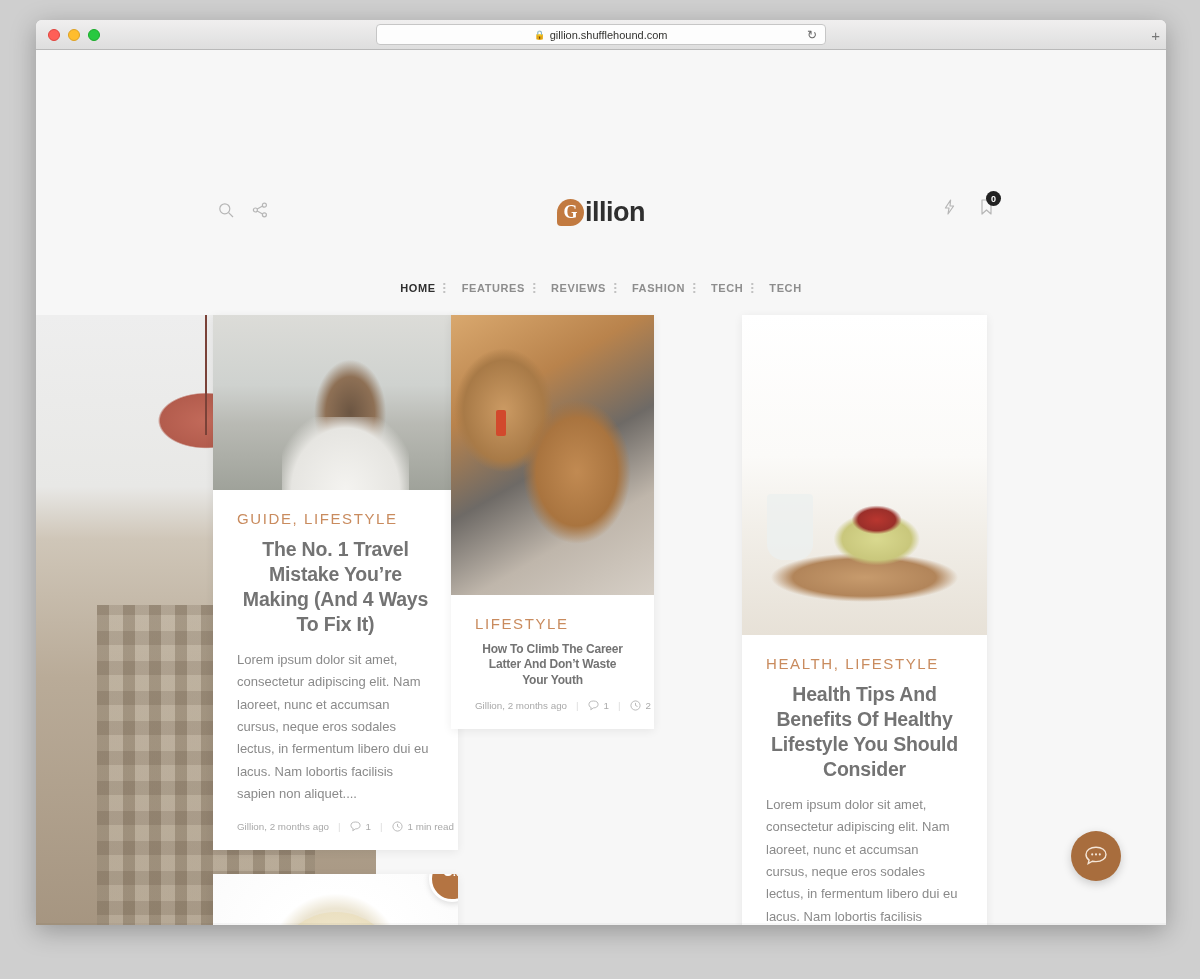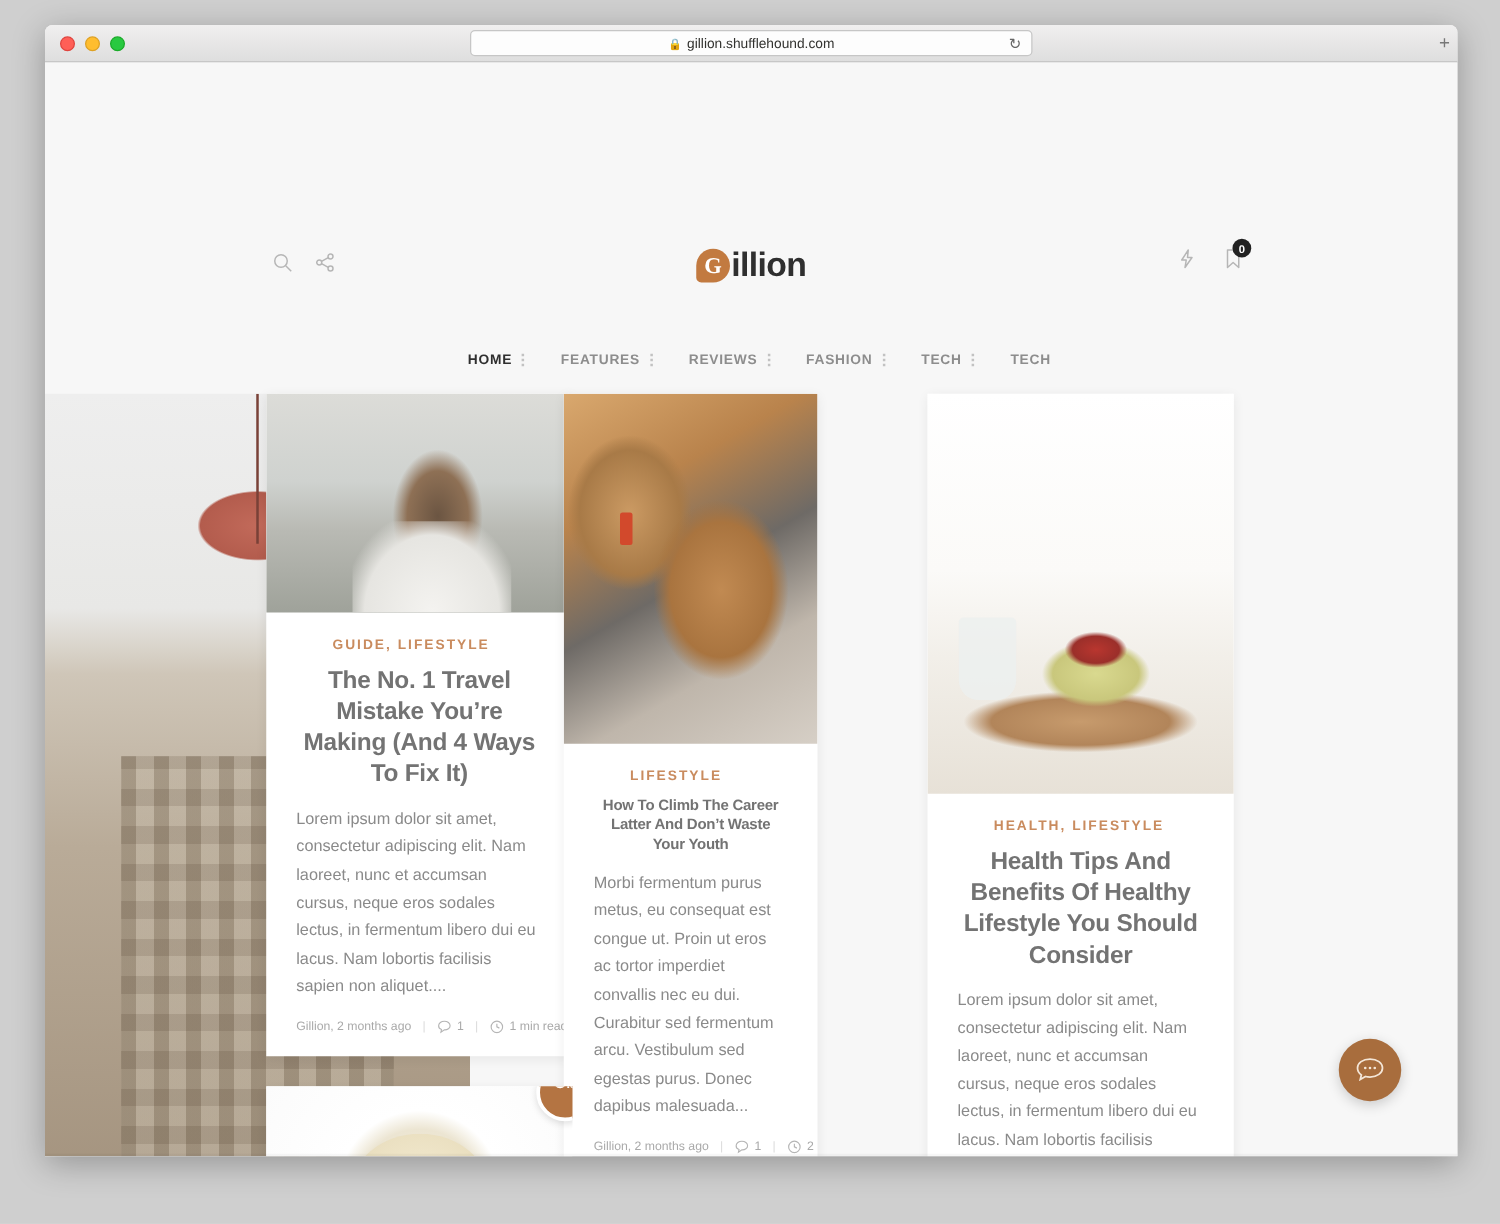--- a/index.html
+++ b/index.html
@@ -110,21 +110,20 @@
     position: absolute; left: 50%; top: 232px;
     transform: translateX(-50%);
     display: flex; align-items: center;
   }
   .nav-item {
     display: flex; align-items: center;
     font-size: 11px; font-weight: 700;
     letter-spacing: 0.6px;
     color: #8d8d8d;
     padding: 0 8px;
-    margin-left: 13px;
   }
   .nav-item.active { color: #2f2f2f; }
   .nav-dots {
     display: inline-flex; flex-direction: column;
     gap: 2px; margin-left: 8px;
   }
   .nav-dots i { width: 2px; height: 2px; background: #c2c2c2; display: block; }
 
   
   .grid {
@@ -239,26 +238,25 @@
     box-shadow: 0 2px 6px rgba(0,0,0,.13);
     color: #fff;
     display: flex; align-items: baseline; justify-content: center;
     z-index: 5;
   }
   .score-badge .whole { font-size: 19px; font-weight: 700; }
   .score-badge .dec { font-size: 10px; font-weight: 700; }
 
   .card-body { padding: 20px 24px 18px 24px; }
   .cat {
-    font-size: 11px; font-weight: 700;
+    font-size: 15px; font-weight: 400;
     letter-spacing: 1.6px;
     color: #c98b5e;
     text-transform: uppercase;
     margin-bottom: 10px;
-    margin-left: 29px;
   }
   .card-title {
     font-size: 19.5px; font-weight: 700; line-height: 1.28;
     color: #737373; margin-bottom: 12px;
     letter-spacing: -0.2px;
     text-align: center;
   }
   .card-title.sm { font-size: 12px; }
   .excerpt {
     font-size: 13px; line-height: 1.72; color: #8a8a8a;
@@ -443,21 +441,20 @@
         </article>
       </div>
 
       <div class="col col-2">
 
         <article class="card">
           <div class="card-img img-stairs"></div>
           <div class="card-body">
             <div class="cat">LIFESTYLE</div>
             <h2 class="card-title sm">How To Climb The Career Latter And Don’t Waste Your Youth</h2>
-            <p class="excerpt">Morbi fermentum purus metus, eu consequat est congue ut. Proin ut eros ac tortor imperdiet convallis nec eu dui. Curabitur sed fermentum arcu. Vestibulum sed egestas purus. Donec dapibus malesuada...</p>
             <div class="meta">
               <span>Gillion, 2 months ago</span>
               <span class="sep">|</span>
               <span class="mi">
                 <svg width="11" height="11" viewBox="0 0 12 12" fill="none" stroke="#b5b5b5" stroke-width="1">
                   <path d="M1 5 a4.6 3.6 0 0 1 10 0 a4.6 3.6 0 0 1 -5 3.6 l-3 2 l0.5 -2.3 A4.3 3.5 0 0 1 1 5z"></path>
                 </svg>
                 <span>1</span>
               </span>
               <span class="sep">|</span>

